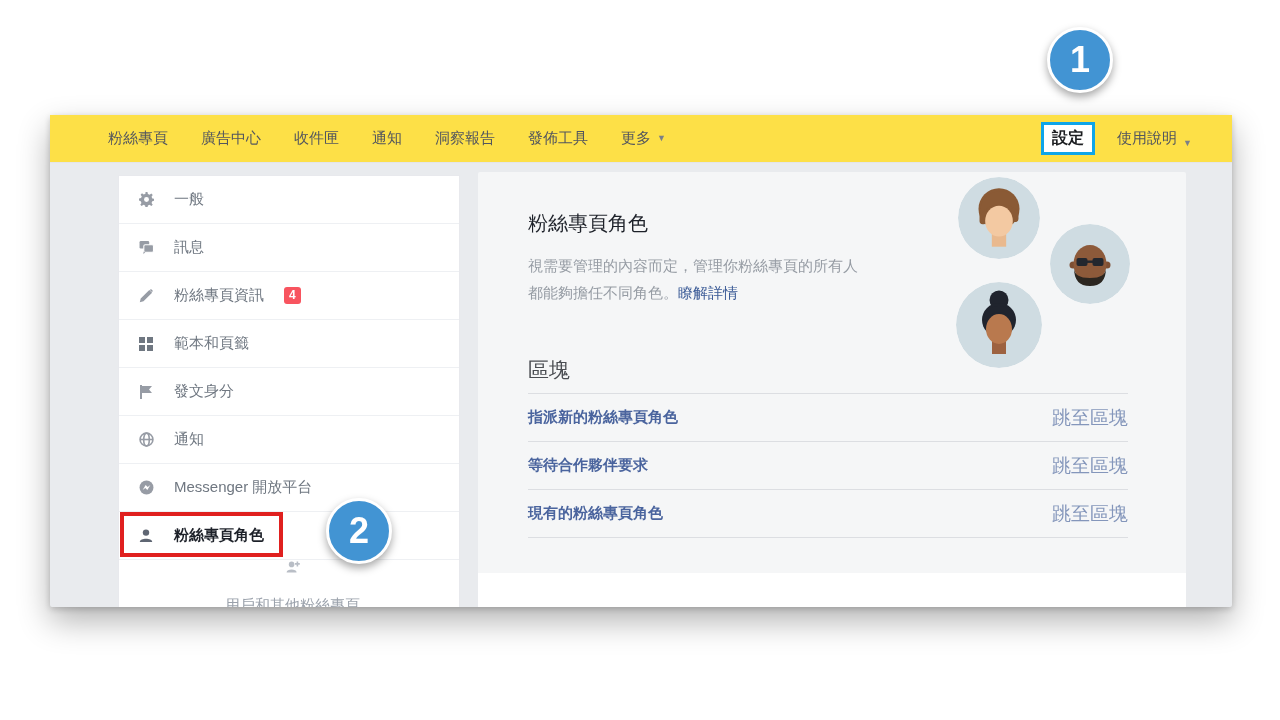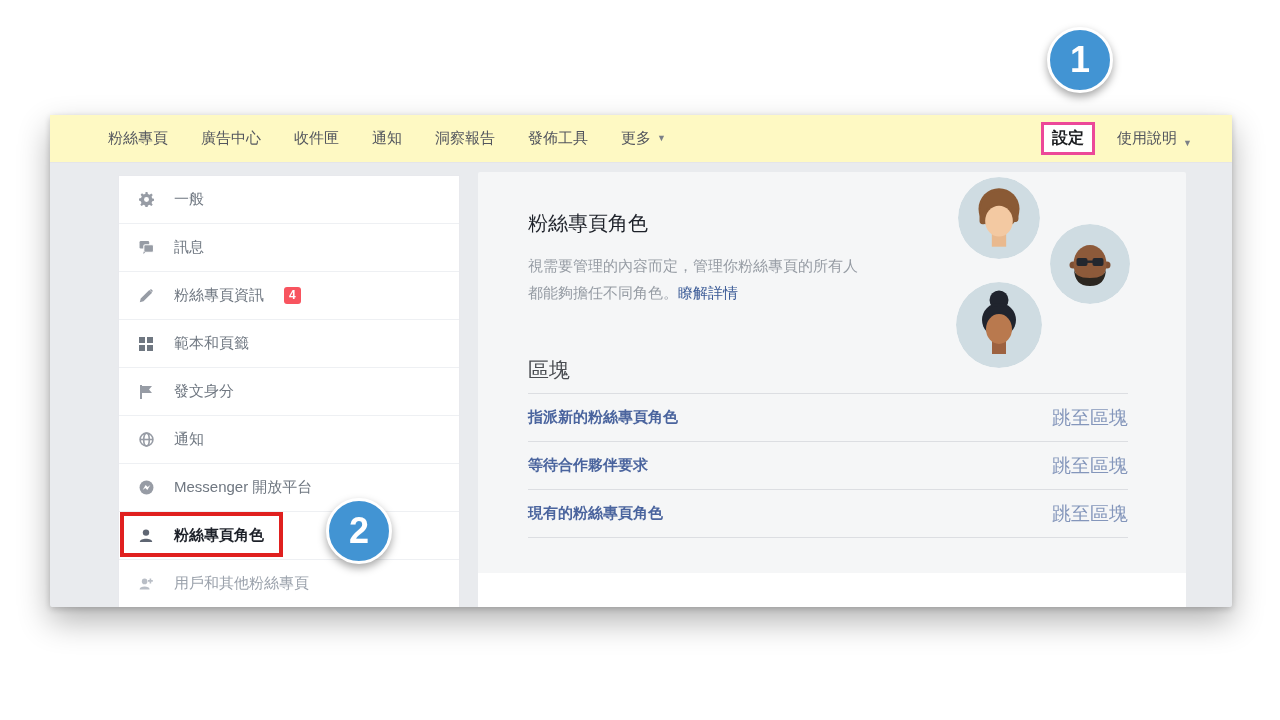--- a/index.html
+++ b/index.html
@@ -14,50 +14,50 @@
   
   .card {
     position:absolute; left:50px; top:115px; width:1182px; height:492px;
     background:#e9ebee; border-radius:2px;
     box-shadow:0 2px 6px rgba(0,0,0,.18), 0 14px 32px rgba(0,0,0,.30);
   }
 
   
   .nav {
     position:absolute; left:0; top:0; right:0; height:48px;
-    background:#fef9c3; border-bottom:1px solid #e4e5e9;
+    background:#fde047; border-bottom:1px solid #e4e5e9;
     display:flex; align-items:center; padding:0 40px 0 58px;
   }
   .nav-left { display:flex; align-items:center; gap:33px; }
   .nav-item { font-size:15px; color:#53565e; cursor:pointer; white-space:nowrap; }
   .nav-more { display:flex; align-items:center; gap:6px; }
   .caret { font-size:9px; color:#7b7f87; line-height:1; }
   .nav-right { margin-left:auto; display:flex; align-items:center; gap:22px; }
   .nav-settings {
     font-size:16px; font-weight:bold; color:#1c1e21;
-    border:3px solid #ec4899; padding:3px 8px; background:#fff;
+    border:3px solid #0ea5e9; padding:3px 8px; background:#fff;
   }
   .nav-help { display:flex; align-items:flex-end; gap:6px; font-size:15px; color:#53565e; }
 
   
   .content { position:absolute; left:0; top:48px; right:0; bottom:0; }
 
   
   .sidebar {
     position:absolute; left:68px; top:12px; width:342px; bottom:0;
     background:#ffffff; overflow:hidden; border:1px solid #e8e9ed; border-bottom:none;
   }
   .side-item {
     height:48px; display:flex; align-items:center; gap:20px;
     padding:0 12px 0 19px; border-bottom:1px solid #eef0f3;
     font-size:15px; color:#6f7781; cursor:pointer; position:relative;
   }
   .side-item .ic { width:16px; display:flex; justify-content:center; flex:0 0 16px; }
   .side-item.active { color:#1d2129; font-weight:bold; }
-  .side-item.muted { color:#9aa1ab; }
+  .side-item.muted { color:#9aa1ab;flex-direction:column; }
   .badge {
     background:#f8545f; color:#fff; font-size:12px; font-weight:bold;
     border-radius:3px; padding:1px 5px; line-height:15px;
   }
   .red-frame {
     position:absolute; left:1px; top:0px; width:163px; height:45px;
     border:4px solid #e0201f; pointer-events:none;
   }
 
   

